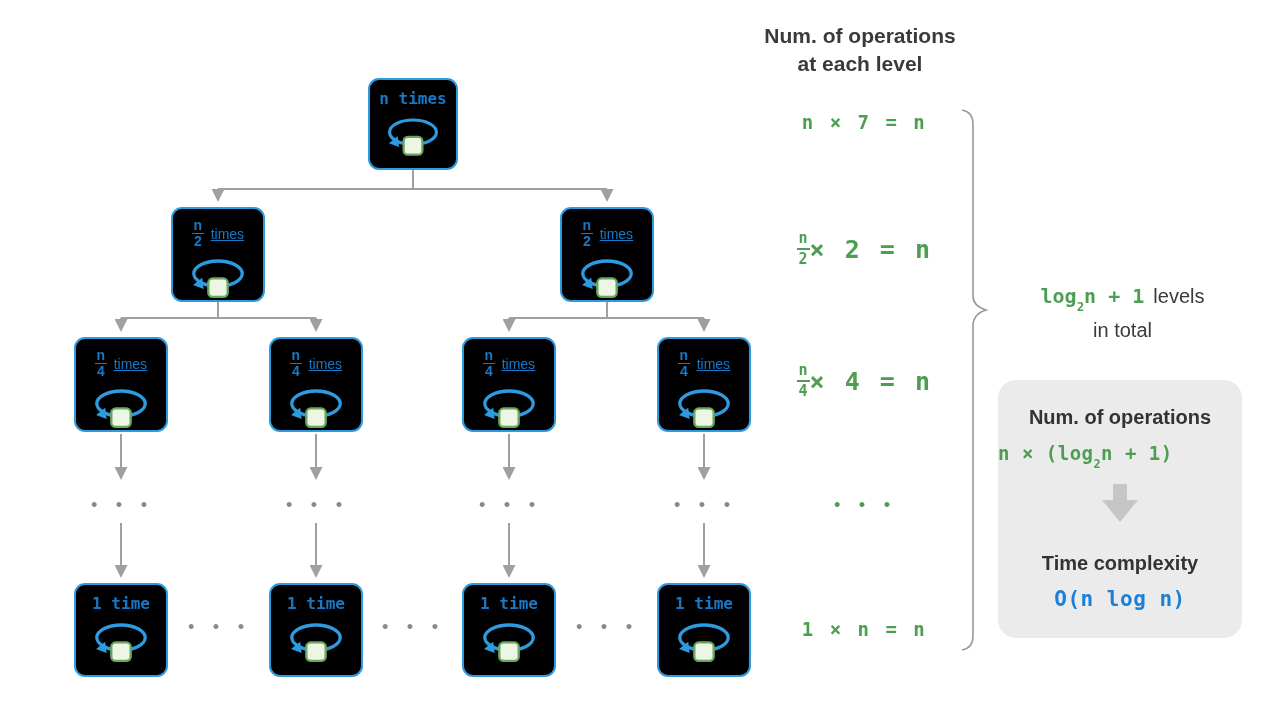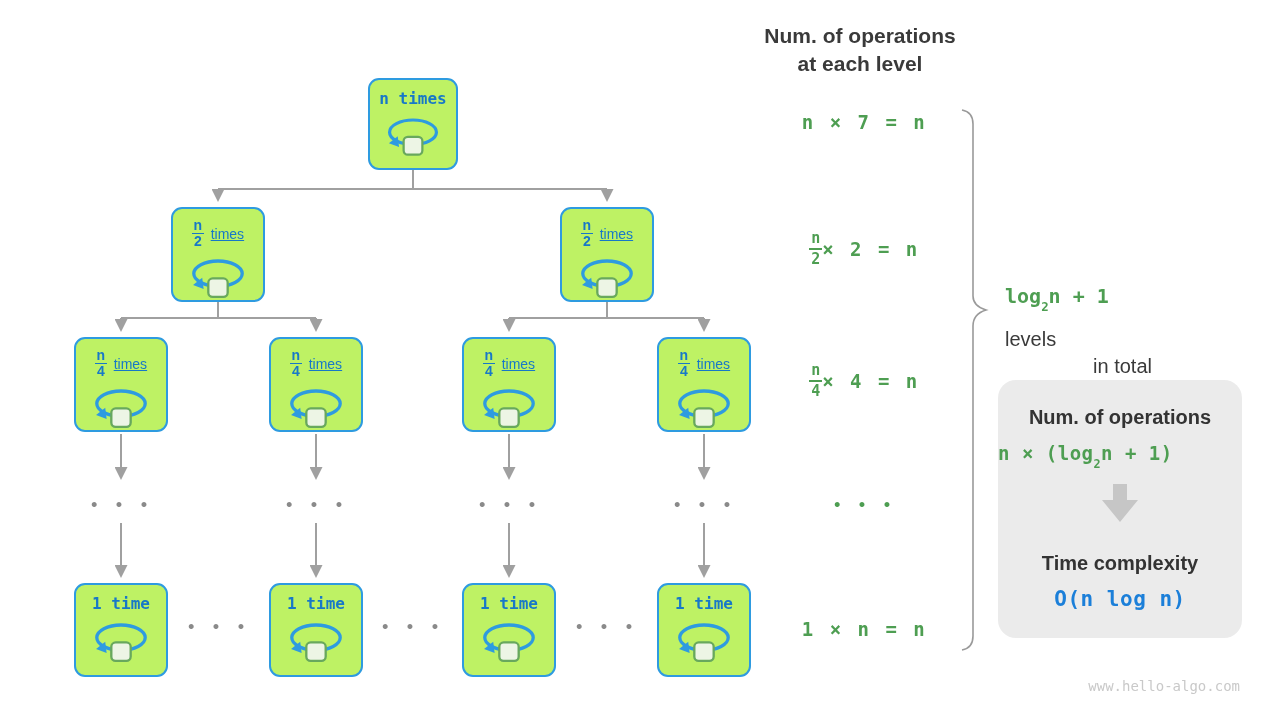--- a/index.html
+++ b/index.html
@@ -6,21 +6,21 @@
   html,body { background:#ffffff; }
   .canvas {
     position:relative; width:1280px; height:720px; background:#ffffff; overflow:hidden;
     font-family:"Liberation Sans", sans-serif;
   }
   svg.layer { position:absolute; left:0; top:0; width:1280px; height:720px; pointer-events:none; }
 
   
   .node {
     position:absolute; width:94px; height:95px;
-    background:#bef264; border:2.5px solid #2E9BE0; border-radius:11px;
+    background:#000000; border:2.5px solid #2E9BE0; border-radius:11px;
     display:flex; flex-direction:column; align-items:center; justify-content:flex-start;
     padding-top:9px; gap:5px;
   }
   .node.root { width:90px; height:92px; }
   .node-label {
     color:#1778C8; display:flex; align-items:center; gap:7px; line-height:1;
   }
   .mono-label {
     font-family:"DejaVu Sans Mono", monospace; font-size:16px; font-weight:600; color:#1778C8;
   }
@@ -44,26 +44,26 @@
   }
   .formula-row {
     position:absolute; left:744px; width:240px;
     display:flex; align-items:center; justify-content:center;
     color:#4E9E52; font-family:"DejaVu Sans Mono", monospace; font-weight:700;
   }
   .formula-plain { font-size:19px; letter-spacing:1.5px; word-spacing:2px; }
   .gfrac { display:inline-flex; flex-direction:column; align-items:center;
            font-size:15px; line-height:19px; }
   .gfrac .den { border-top:2px solid #4E9E52; padding:0 2px; }
-  .gtext { font-size:19px; letter-spacing:1.5px; word-spacing:2px; }
+  .gtext { font-size:25px; letter-spacing:1.5px; word-spacing:2px; }
 
   
   .brace-label { position:absolute; left:1005px; top:283px; width:235px; text-align:center;
                  color:#3A3A3A; font-size:20px; font-weight:500; line-height:27px; }
-  .brace-label .line1 { display:flex; justify-content:center; align-items:baseline; gap:9px;flex-direction:column; }
+  .brace-label .line1 { display:flex; justify-content:center; align-items:baseline; gap:9px; }
   .green-mono { color:#4E9E52; font-family:"DejaVu Sans Mono", monospace; font-weight:700; }
   .green-mono sub, .box-formula sub { font-size:0.62em; position:relative; top:3px; }
 
   
   .summary-box {
     position:absolute; left:998px; top:380px; width:244px; height:258px;
     background:#EBEBEB; border-radius:18px;
   }
   .box-title { position:absolute; left:0; top:26px; width:100%; text-align:center;
                font-size:20px; font-weight:700; color:#333333; }
@@ -293,15 +293,14 @@
   <div class="summary-box">
     <div class="box-title">Num. of operations</div>
     <div class="box-formula"><span>n × (log</span><sub>2</sub><span>n + 1)</span></div>
     <svg class="box-arrow" width="44" height="42" viewBox="0 0 44 42">
       <path d="M15,1 h14 v16 h11 L22,39 L4,17 h11 z" fill="#C6C6C6"></path>
     </svg>
     <div class="box-subtitle">Time complexity</div>
     <div class="box-complexity">O(n log n)</div>
   </div>
 
-  <div class="watermark">www.hello-algo.com</div>
 
 </div>
 
 </body></html>

